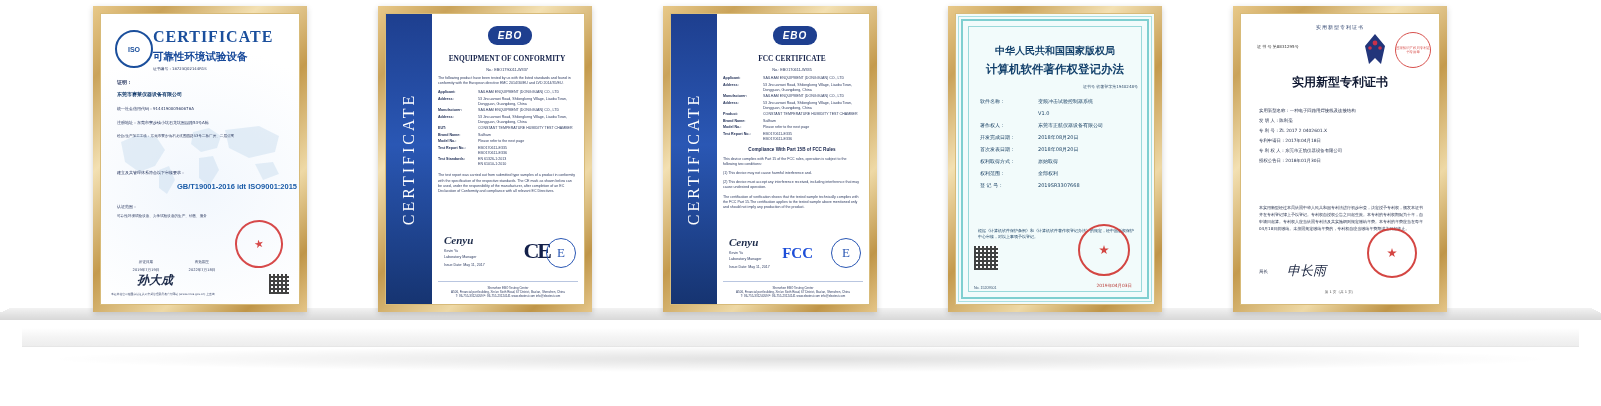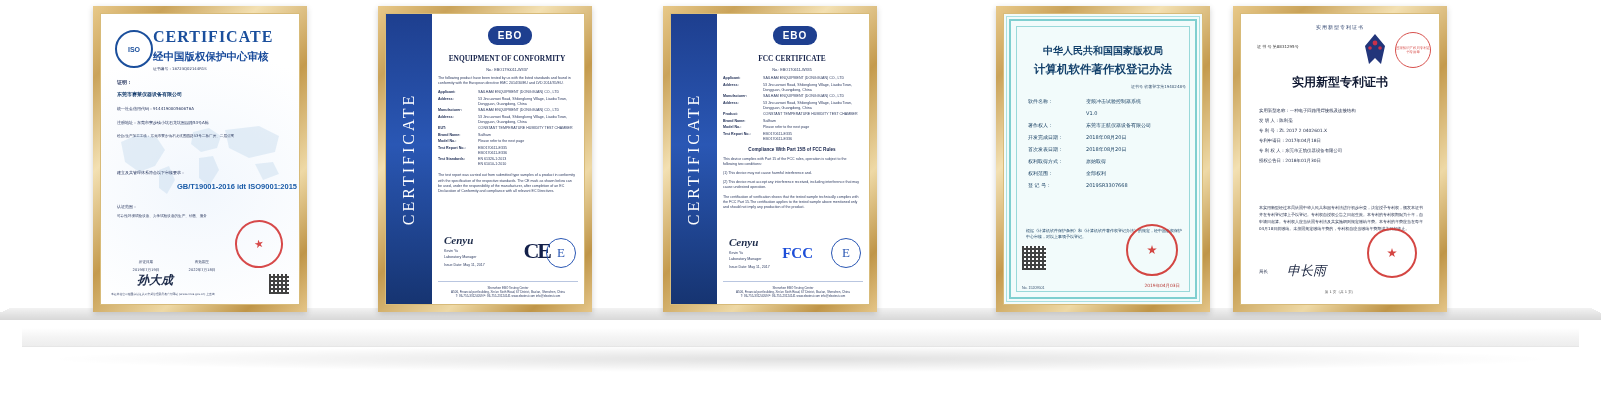--- a/index.html
+++ b/index.html
@@ -175,21 +175,21 @@
     font-family: "Liberation Serif", serif;
     font-size: 16px;
     letter-spacing: 3px;
     white-space: nowrap;
   }
   .ebo-logo {
     position: absolute; top: 12px; right: 52px;
     width: 44px; height: 19px; border-radius: 9px;
     background: #1e3f8f; color: #fff;
     font-size: 10px; font-weight: bold; letter-spacing: 1px;
-    display: flex; align-items: center; justify-content: center;
+    display: flex; align-items: center; justify-content: center; font-style: italic;
   }
   .ebo-h {
     position: absolute; left: 52px; right: 8px; top: 40px;
     text-align: center;
     color: #15224a;
     font-size: 7.4px;
     font-weight: bold;
     font-family: "Liberation Serif", serif;
   }
   .ebo-no {
@@ -378,21 +378,21 @@
               <path d="M116 18 L150 14 L170 24 L166 40 L140 46 L120 36 Z"></path>
               <path d="M146 52 L164 50 L170 62 L154 68 Z"></path>
             </g>
           </svg>
 
           <div class="c1-iso-logo">
             <span>ISO</span>
           </div>
 
           <div class="c1-title">CERTIFICATE</div>
-          <div class="c1-sub cn">经中国版权保护中心审核</div>
+          <div class="c1-sub cn">可靠性环境试验设备</div>
 
           <div class="t cn" style="left:52px; top:52px; font-size:3.8px;">
             <span>证书编号：</span><span>18723Q02144R1S</span>
           </div>
 
           <div class="t cn" style="left:16px; top:66px; font-size:5px; font-weight:bold;">证明：</div>
           <div class="t cn" style="left:16px; top:78px; font-size:5px; font-weight:bold; color:#123a6b;">东莞市赛莱仪器设备有限公司</div>
           <div class="t cn" style="left:16px; top:92px;">
             <span>统一社会信用代码：</span><span>914419000560676A</span>
           </div>
@@ -589,21 +589,21 @@
             <div>Shenzhen EBO Testing Center</div>
             <div>A506, Financial port building, Xin'an Sixth Road, 67 District, Bao'an, Shenzhen, China</div>
             <div>T: 86-755-33124059   F: 86-755-23124141   www.ebotest.com   info@ebotest.com</div>
           </div>
 
         </div>
       </div>
     </div>
   </div>
 
-  <div class="cert" style="left:948px;margin-left:48px;">
+  <div class="cert" style="left:948px;">
     <div class="frame">
       <div class="frame-inner">
         <div class="paper">
           <div class="c4-bg"></div>
           <div class="c4-orn"></div>
           <div class="c4-orn2"></div>
 
           <div class="c4-h1 cn">中华人民共和国国家版权局</div>
           <div class="c4-h2 cn">计算机软件著作权登记办法</div>
           <div class="c4-no cn">

